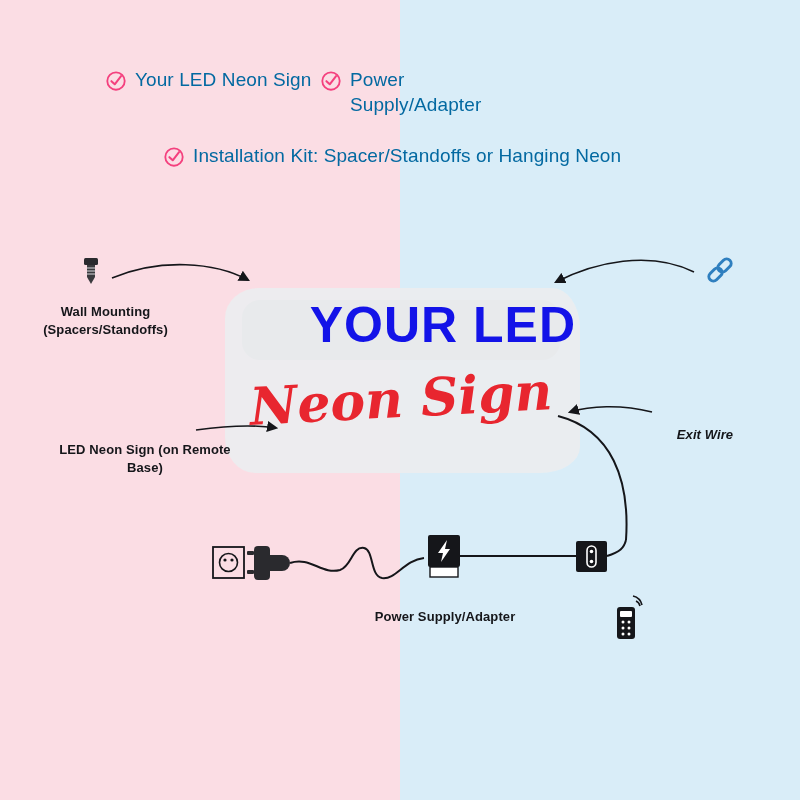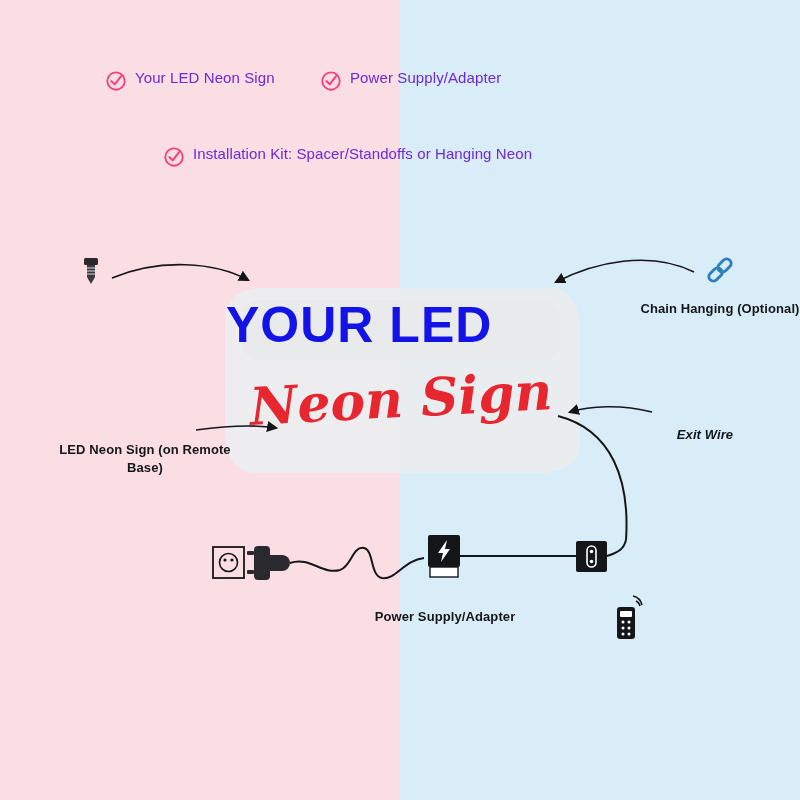--- a/index.html
+++ b/index.html
@@ -34,24 +34,24 @@
     display: flex;
     align-items: flex-start;
     gap: 8px;
   }
   .check-icon {
     flex: 0 0 auto;
     width: 22px; height: 22px;
     margin-top: 2px;
   }
   .check-label {
-    font-size: 15px;
-    color: #6d28d9;
+    font-size: 19px;
+    color: #0369a1;
     line-height: 1.3;
-    text-align: right;
+    text-align: left;
     letter-spacing: .1px;
   }
   .check-row.r1 { left: 105px; top: 68px; width: 210px; }
   .check-row.r2 { left: 320px; top: 68px; width: 205px; }
   .check-row.r3 { left: 533px; top: 68px; width: 180px; }
   .check-row.r4 { left: 163px; top: 144px; width: 490px; }
 
   
   .sign-glow {
     position: absolute;
@@ -66,21 +66,21 @@
     position: absolute;
     left: 242px; top: 300px;
     width: 318px; height: 60px;
     background: #e8eaec;
     border-radius: 18px;
   }
   .sign-line1 {
     position: absolute;
     left: 226px; top: 296px;
     width: 350px;
-    text-align: left;
+    text-align: right;
     font-size: 50px;
     font-weight: 700;
     color: #1313e8;
     letter-spacing: 1px;
     font-family: "Liberation Sans", sans-serif;
   }
   .sign-line2 {
     position: absolute;
     left: 236px; top: 368px;
     width: 330px;
@@ -233,18 +233,18 @@
       <circle cx="629" cy="622" r="1.5" fill="#ffffff"></circle>
       <circle cx="623" cy="628" r="1.5" fill="#ffffff"></circle>
       <circle cx="629" cy="628" r="1.5" fill="#ffffff"></circle>
       <circle cx="623" cy="634" r="1.5" fill="#ffffff"></circle>
       <circle cx="629" cy="634" r="1.5" fill="#ffffff"></circle>
       <path d="M636 601 a7 7 0 0 1 4 5" fill="none" stroke="#15161a" stroke-width="1.6"></path>
       <path d="M633 596 a12 12 0 0 1 9 9" fill="none" stroke="#15161a" stroke-width="1.6"></path>
     </g>
   </svg>
 
-  <div class="cap cap-chain">Chain Hanging (Optional)</div>
+  <div class="cap cap-wall">Wall Mounting (Spacers/Standoffs)</div>
   <div class="cap cap-sign">LED Neon Sign (on Remote Base)</div>
   <div class="cap cap-exit">Exit Wire</div>
   <div class="cap cap-power">Power Supply/Adapter</div>
 
 </div>
 
 </body></html>

